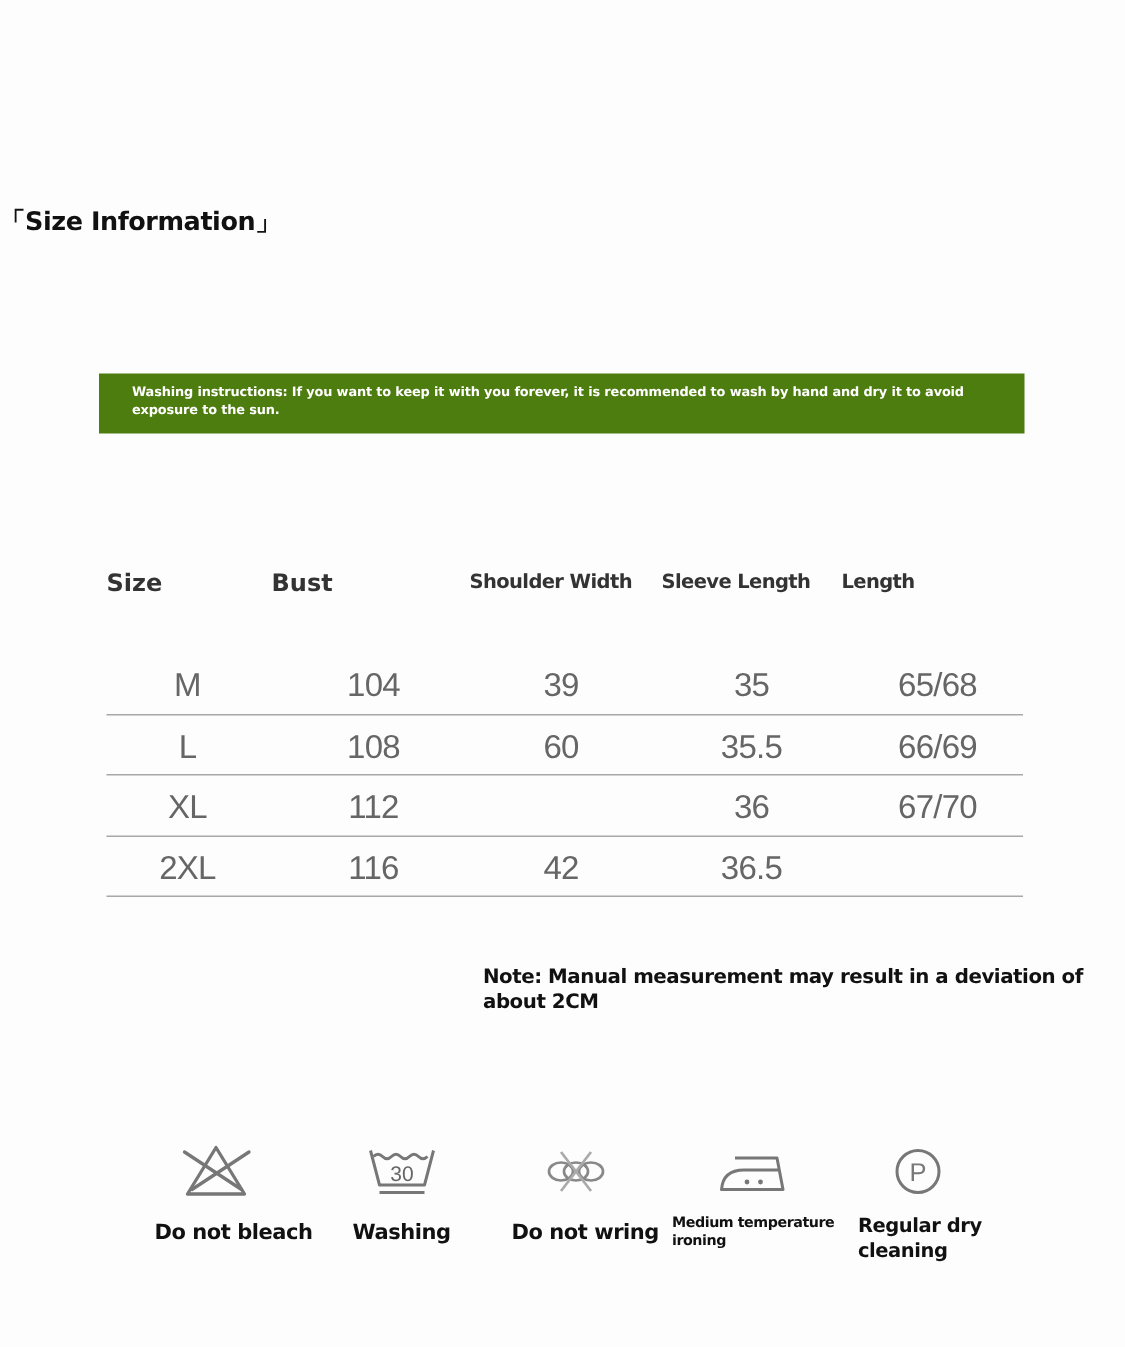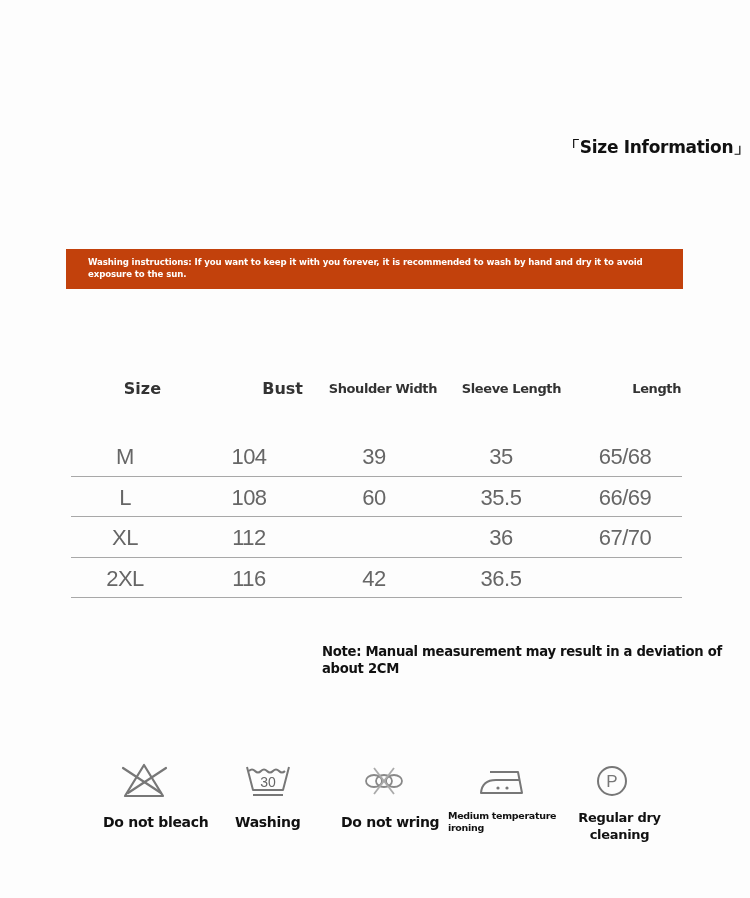--- a/index.html
+++ b/index.html
@@ -1,35 +1,35 @@
 <!DOCTYPE html>
 <html><head>
   <meta charset="utf-8">
   <style>
     * { box-sizing: border-box; margin: 0; padding: 0; }
     html, body { width: 750px; height: 898px; background: #fdfdfd; overflow: hidden; }
     body { position: relative; font-family: "Liberation Sans", sans-serif; color: #222; }
 
     .title {
-      position: absolute; left: 0; top: 136px; width: 750px; text-align: right;
+      position: absolute; left: 0; top: 136px; width: 750px; text-align: left;
       font-family: "DejaVu Sans", sans-serif; font-weight: bold; font-size: 17px; color: #111;
       letter-spacing: -0.3px;
     }
 
     .wash-banner {
       position: absolute; left: 66px; top: 249px; width: 617px; height: 40px;
-      background: #c2410c; padding: 7px 22px 0 22px;
+      background: #4d7c0f; padding: 7px 22px 0 22px;
       font-family: "DejaVu Sans", sans-serif; font-weight: bold; font-size: 8.6px; line-height: 12px;
       color: #ffffff; letter-spacing: -0.1px;
     }
 
     .table { position: absolute; left: 71px; top: 370px; width: 611px; }
     .thead { position: relative; height: 38px; }
     .th {
-      position: absolute; top: 8px; text-align: right; font-family: "DejaVu Sans", sans-serif;
+      position: absolute; top: 8px; text-align: left; font-family: "DejaVu Sans", sans-serif;
       font-weight: bold; color: #333; white-space: nowrap;
     }
     .th.big { font-size: 16px; top: 9px; }
     .th.small { font-size: 13px; top: 11px; letter-spacing: -0.4px; }
 
     .tbody { position: absolute; left: 0; top: 66px; width: 611px; }
     .row { position: relative; height: 40.5px; border-bottom: 1.5px solid #a8a8a8; }
     .cell {
       position: absolute; top: 8px; text-align: center; font-size: 22px; color: #666;
       font-family: "Liberation Sans", sans-serif; letter-spacing: -0.5px;
@@ -159,14 +159,14 @@
     <circle cx="59" cy="28" r="1.6" fill="#777"></circle>
   </svg>
   <span class="lbl sm" style="white-space: normal; width: 110px;">Medium temperature ironing</span>
 </div>
 
 <div class="care care-dry">
   <svg class="icon" width="90" height="40" viewBox="0 0 90 40">
     <circle cx="40" cy="21" r="14" stroke="#777" stroke-width="2" fill="none"></circle>
     <text x="40" y="27" text-anchor="middle" font-family="Liberation Sans, sans-serif" font-size="17" fill="#777">P</text>
   </svg>
-  <span class="lbl md" style="white-space: normal; width: 95px; text-align: center;">Regular dry cleaning</span>
+  <span class="lbl md" style="white-space: normal; width: 95px;">Regular dry cleaning</span>
 </div>
 
 </body></html>

